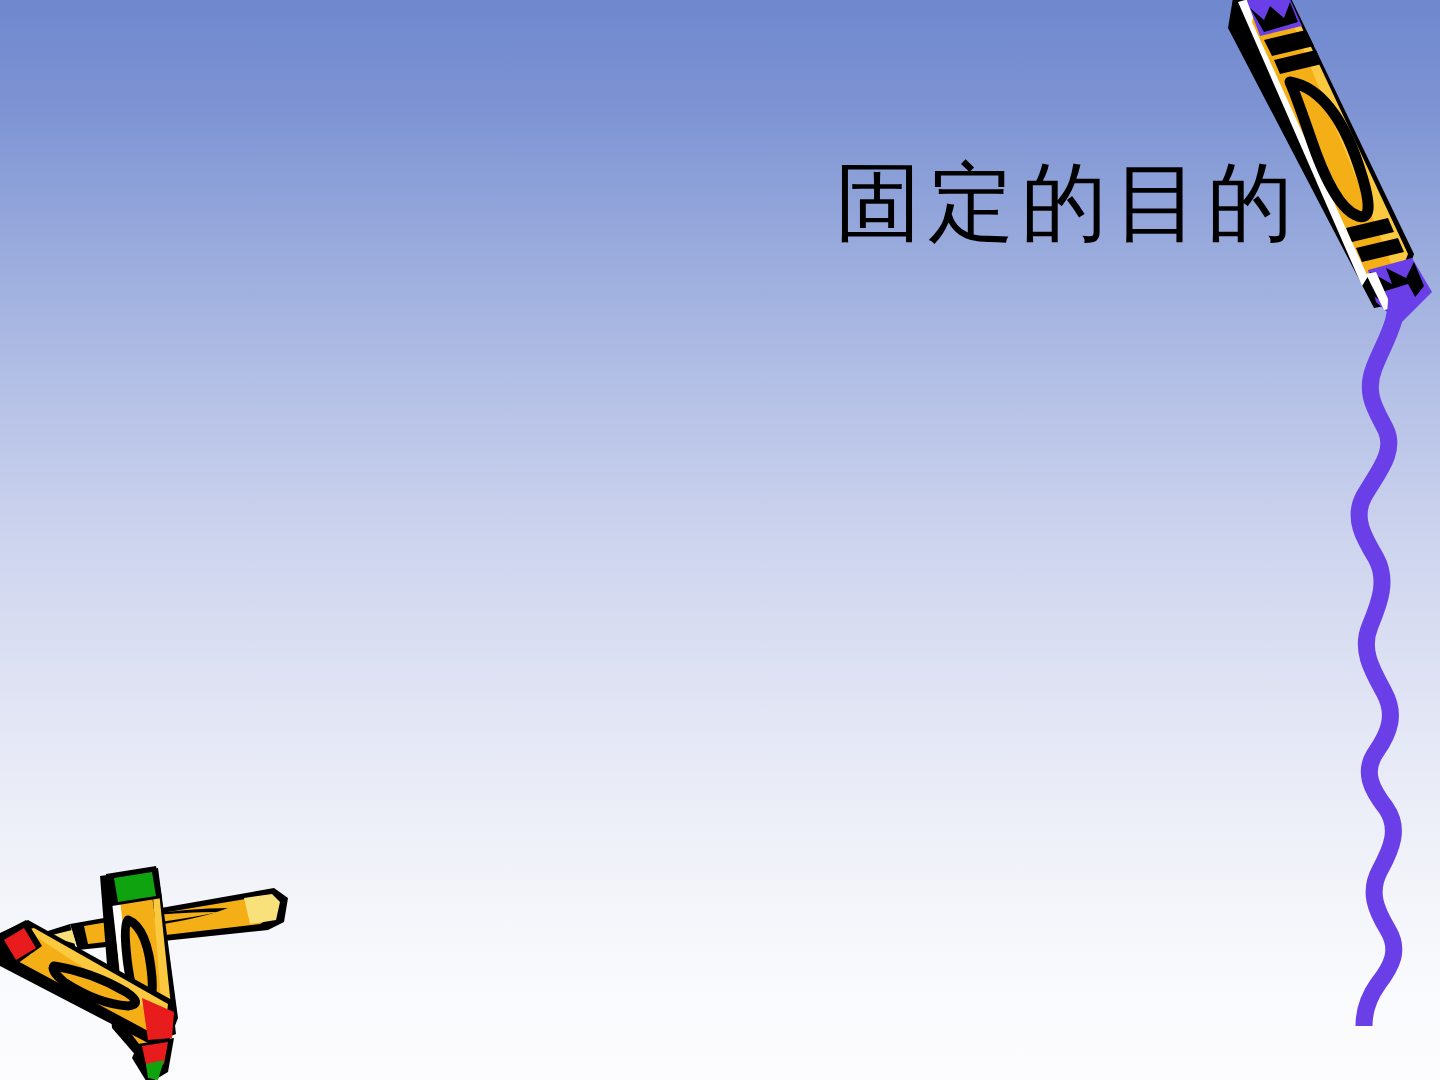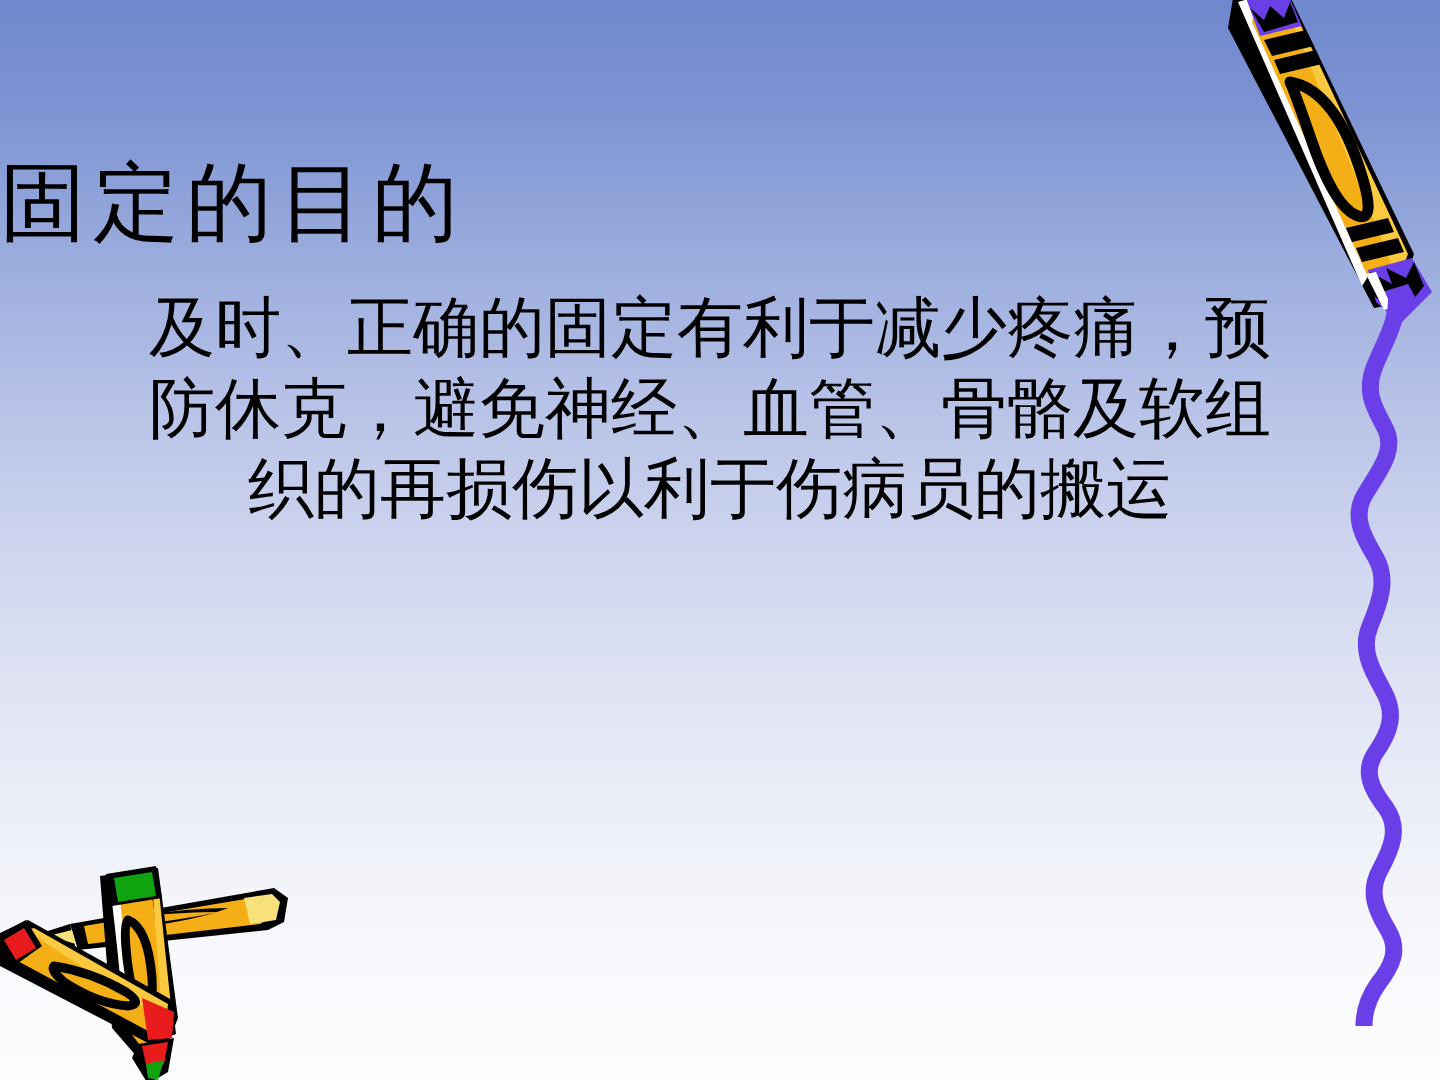--- a/index.html
+++ b/index.html
@@ -25,21 +25,21 @@
         #fcfcfe 100%);
     font-family: "Liberation Serif", "DejaVu Serif", serif;
   }
 
   
   #title-block {
     position: absolute;
     left: 0;
     top: 160px;
     width: 1300px;
-    text-align: left;
+    text-align: right;
   }
   #slide-title {
     display: inline-block;
     color: #000000;
     font-size: 86px;
     line-height: 1.0;
     letter-spacing: 7px;
     font-weight: 400;
     white-space: nowrap;
   }
@@ -86,25 +86,20 @@
 </style>
 </head>
 <body>
 
 <div id="slide">
 
   <div id="title-block">
     <div id="slide-title">固定的目的</div>
   </div>
 
-  <div id="body-block">
-    <div class="body-line">及时、正确的固定有利于减少疼痛，预</div>
-    <div class="body-line">防休克，避免神经、血管、骨骼及软组</div>
-    <div class="body-line">织的再损伤以利于伤病员的搬运</div>
-  </div>
 
   <div class="deco" id="crayon-top-right">
     <svg viewBox="0 0 260 340" width="260" height="340" xmlns="http://www.w3.org/2000/svg">
 
       <g>
 
         <path d="M48 6 L100 2 L228 268 L210 318 L188 322 L42 42 Z" fill="#000000"></path>
 
         <path d="M52 16 L66 12 L186 284 L176 300 Z" fill="#ffffff"></path>
 

